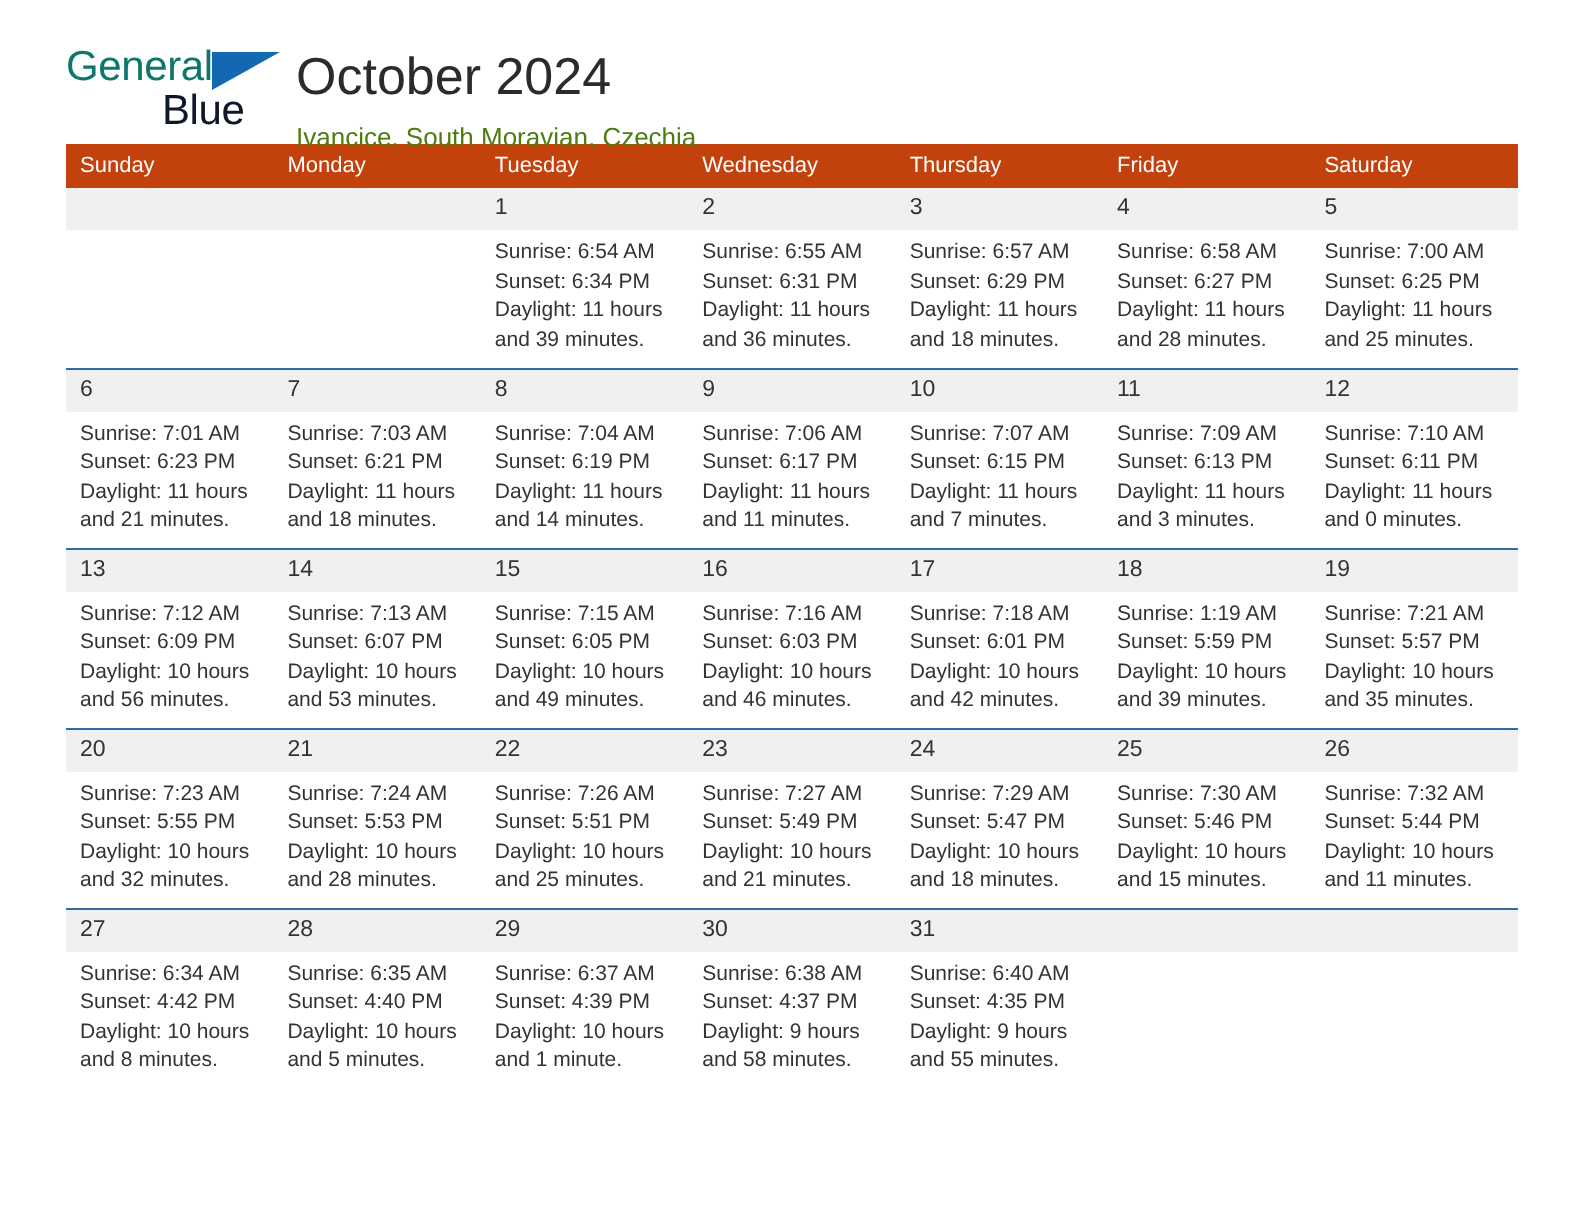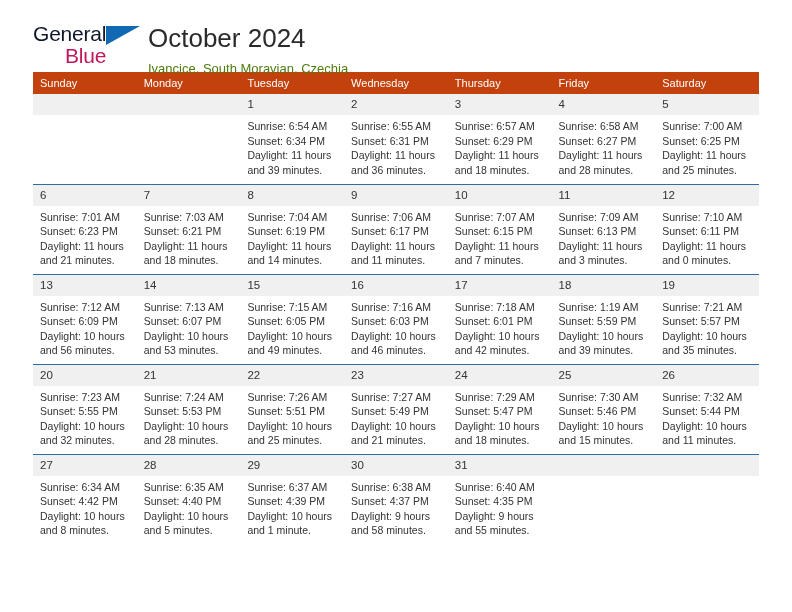--- a/index.html
+++ b/index.html
@@ -36,39 +36,39 @@
     width: 115px;
     height: 48px;
     flex: 0 0 auto;
   }
   .logo-general {
     position: absolute;
     left: 0;
     top: 0;
     font-size: 21px;
     letter-spacing: -0.2px;
-    color: #0f172a;
+    color: #0f766e;
     line-height: 24px;
   }
   .logo-tri {
     position: absolute;
     left: 73px;
     top: 4px;
     width: 0;
     height: 0;
     border-left: 34px solid #1268b3;
     border-bottom: 19px solid transparent;
   }
   .logo-blue {
     position: absolute;
-    left: 32px;
+    left: 48px;
     top: 22px;
     font-size: 21px;
     letter-spacing: -0.2px;
-    color: #be185d;
+    color: #0f172a;
     line-height: 24px;
   }
   .titles {
     text-align: left;
     flex: 1 1 auto;
     padding-top: 1px;
   }
   .cal-title {
     font-size: 26px;
     font-weight: normal;

